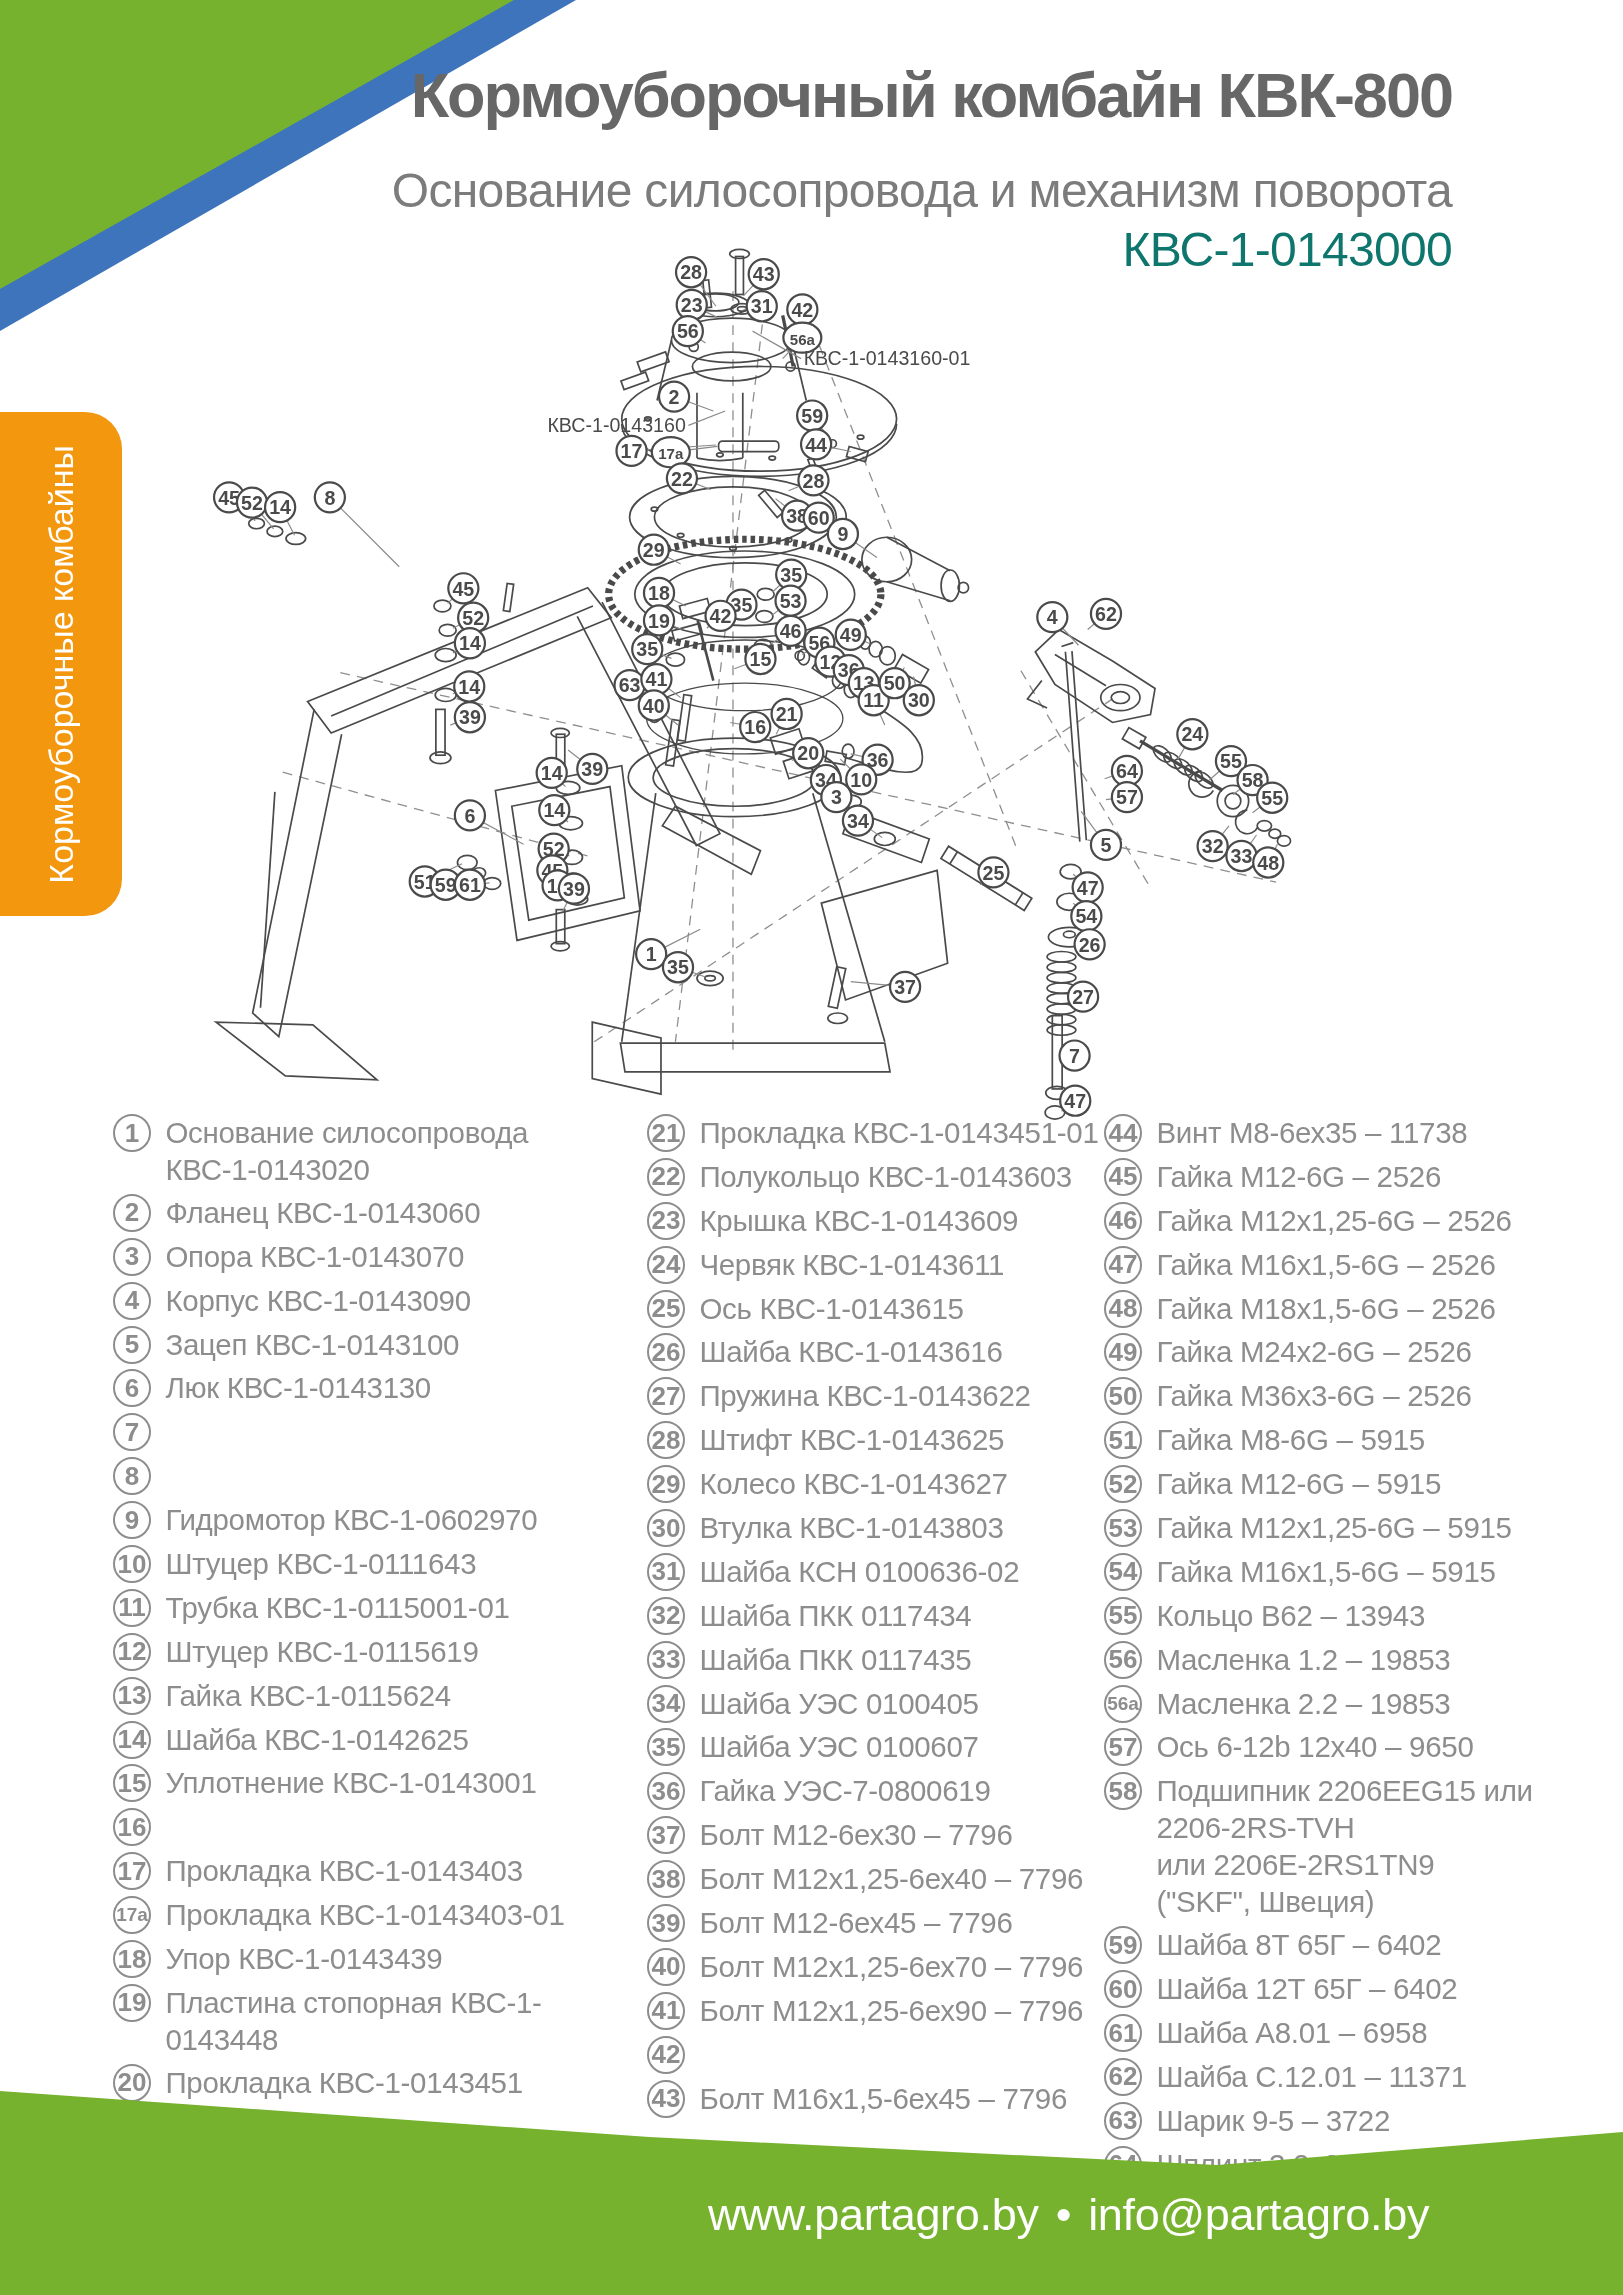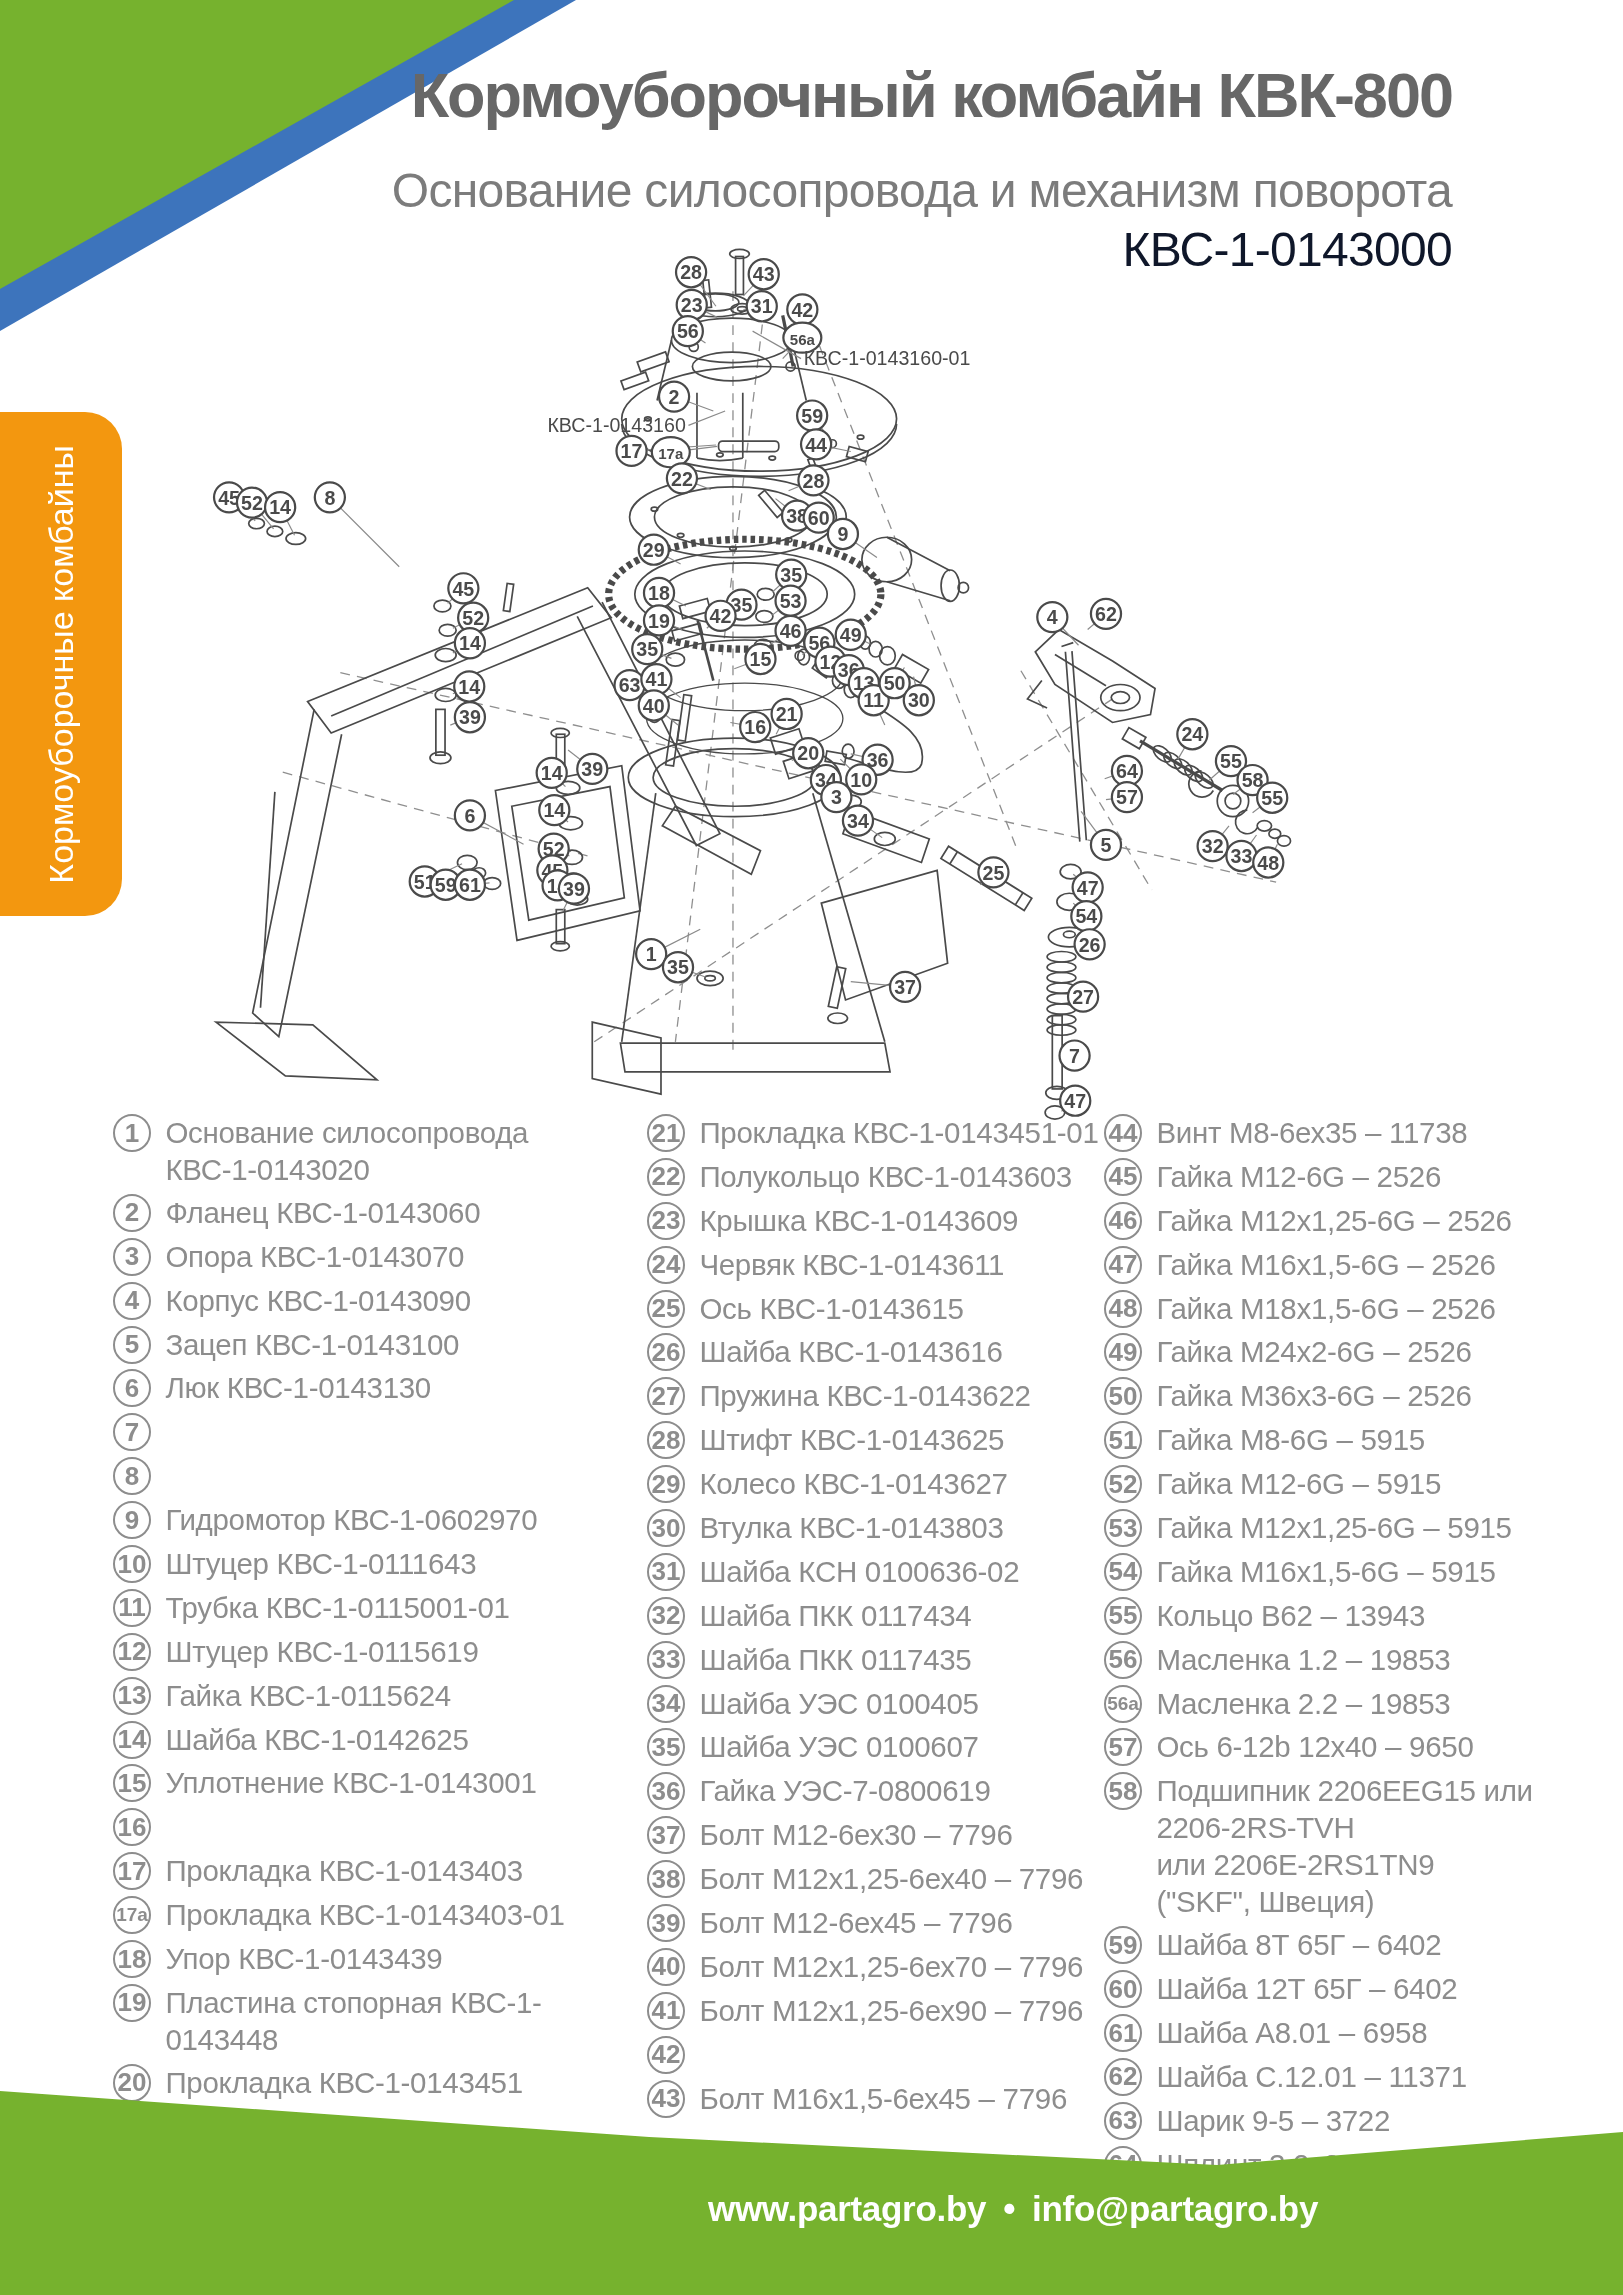--- a/index.html
+++ b/index.html
@@ -6,21 +6,21 @@
   #page{position:relative;width:1623px;height:2295px;background:#ffffff;overflow:hidden;
         font-family:"Liberation Sans",sans-serif;}
   
   .deco{position:absolute;left:0;top:0;}
   #deco-blue{width:576px;height:331px;background:#3d74bc;clip-path:polygon(0 0,100% 0,0 100%);}
   #deco-green{width:514px;height:289px;background:#76b22e;clip-path:polygon(0 0,100% 0,0 100%);}
   
   #header{position:absolute;top:60px;right:171px;text-align:right;color:#6b6b6b;}
   #header .title{font-size:63px;font-weight:bold;letter-spacing:-2px;color:#676767;line-height:71px;}
   #header .subtitle{font-size:48px;letter-spacing:-0.7px;color:#7c7c7c;line-height:63px;margin-top:28px;}
-  #header .code{font-size:48px;letter-spacing:-0.7px;color:#0f172a;line-height:55px;}
+  #header .code{font-size:48px;letter-spacing:-0.7px;color:#0f766e;line-height:55px;}
   
   #sidebar-tab{position:absolute;left:0;top:412px;width:122px;height:504px;background:#f3970f;
       border-radius:0 37px 37px 0;display:flex;align-items:center;justify-content:center;}
   #sidebar-tab .vtext{writing-mode:vertical-rl;transform:rotate(180deg);color:#ffffff;
       font-size:34px;letter-spacing:0;white-space:nowrap;}
   
   #diagram-svg{position:absolute;left:0;top:0;}
   .co-circle{fill:#ffffff;stroke:#4a4a4a;stroke-width:3.4px;}
   .co-num{fill:#4a4a4a;font-size:30px;font-weight:bold;text-anchor:middle;}
   .co-num.small{font-size:23px;}
@@ -31,21 +31,21 @@
   #pcol2{left:647px;width:452px;}
   #pcol3{left:1104px;width:504px;}
   .row{display:flex;gap:14.4px;margin-bottom:5.9px;align-items:flex-start;}
   .badge{flex:none;width:38px;height:38px;box-sizing:border-box;border:2.6px solid #8d8d8d;border-radius:50%;
       display:flex;align-items:center;justify-content:center;font-size:26px;font-weight:bold;color:#8d8d8d;}
   .badge.small{font-size:19px;}
   .lab{color:#8d8d8d;font-size:29.5px;letter-spacing:-0.3px;line-height:37px;}
   
   #footer-band{position:absolute;left:0;top:2055px;width:1623px;height:240px;background:#76b22e;
       clip-path:polygon(0 36px,40% 82px,75% 110px,100% 77px,100% 240px,0 240px);}
-  #footer-text{position:absolute;left:708px;top:2189px;color:#ffffff;font-size:35px;font-weight:bold;
+  #footer-text{position:absolute;left:708px;top:2189px;color:#ffffff;font-size:45px;font-weight:normal;
       letter-spacing:-0.3px;white-space:nowrap;}
   #footer-text .dot{padding:0 17px;}
 </style>
 </head>
 <body>
 
 <div id="page">
 
   <div id="deco-blue" class="deco"></div>
   <div id="deco-green" class="deco"></div>

